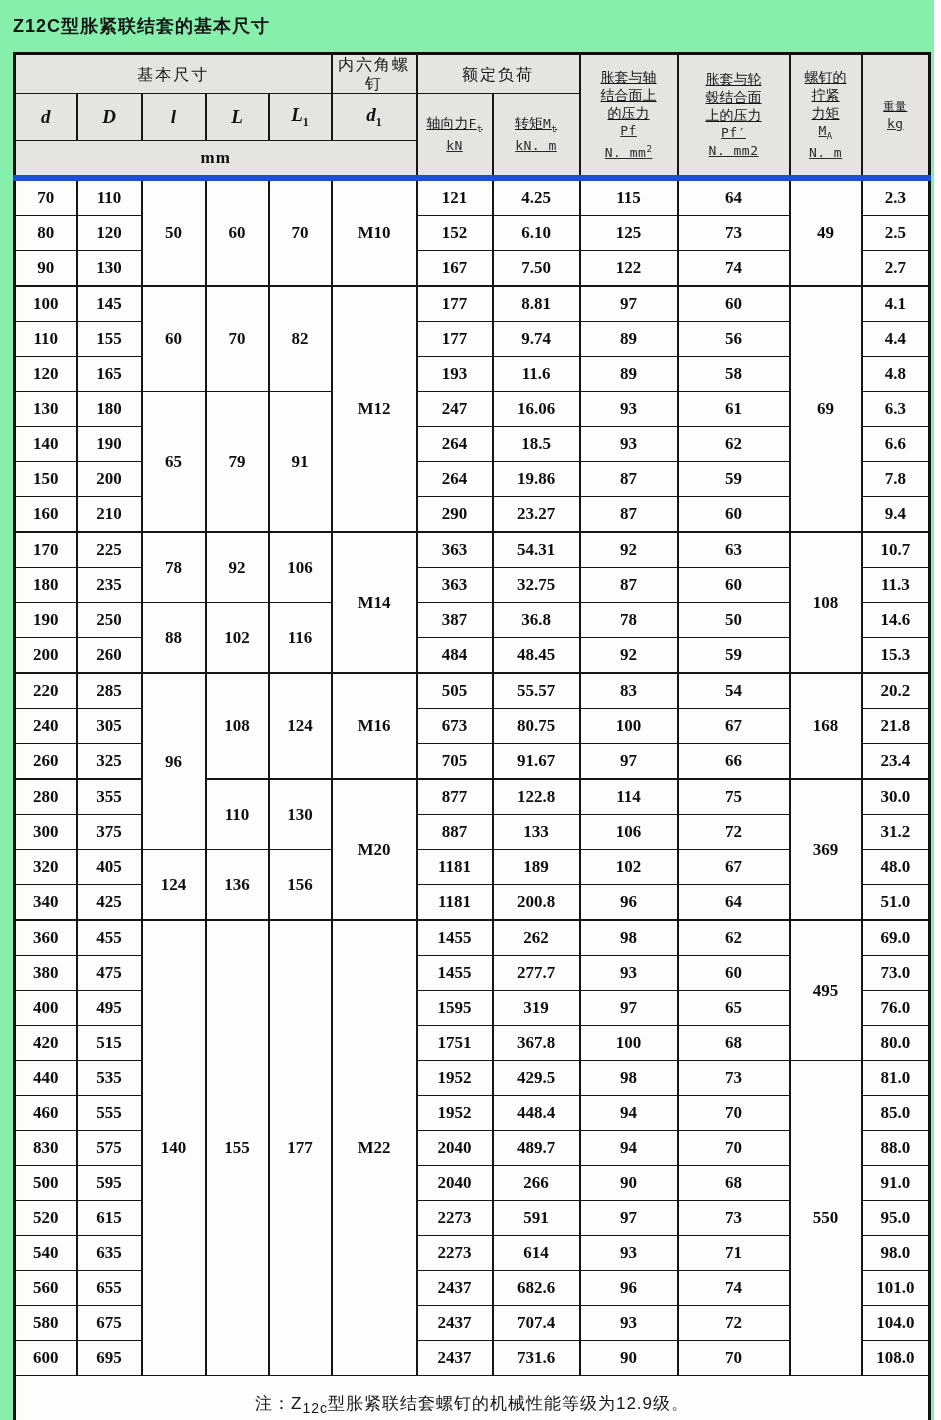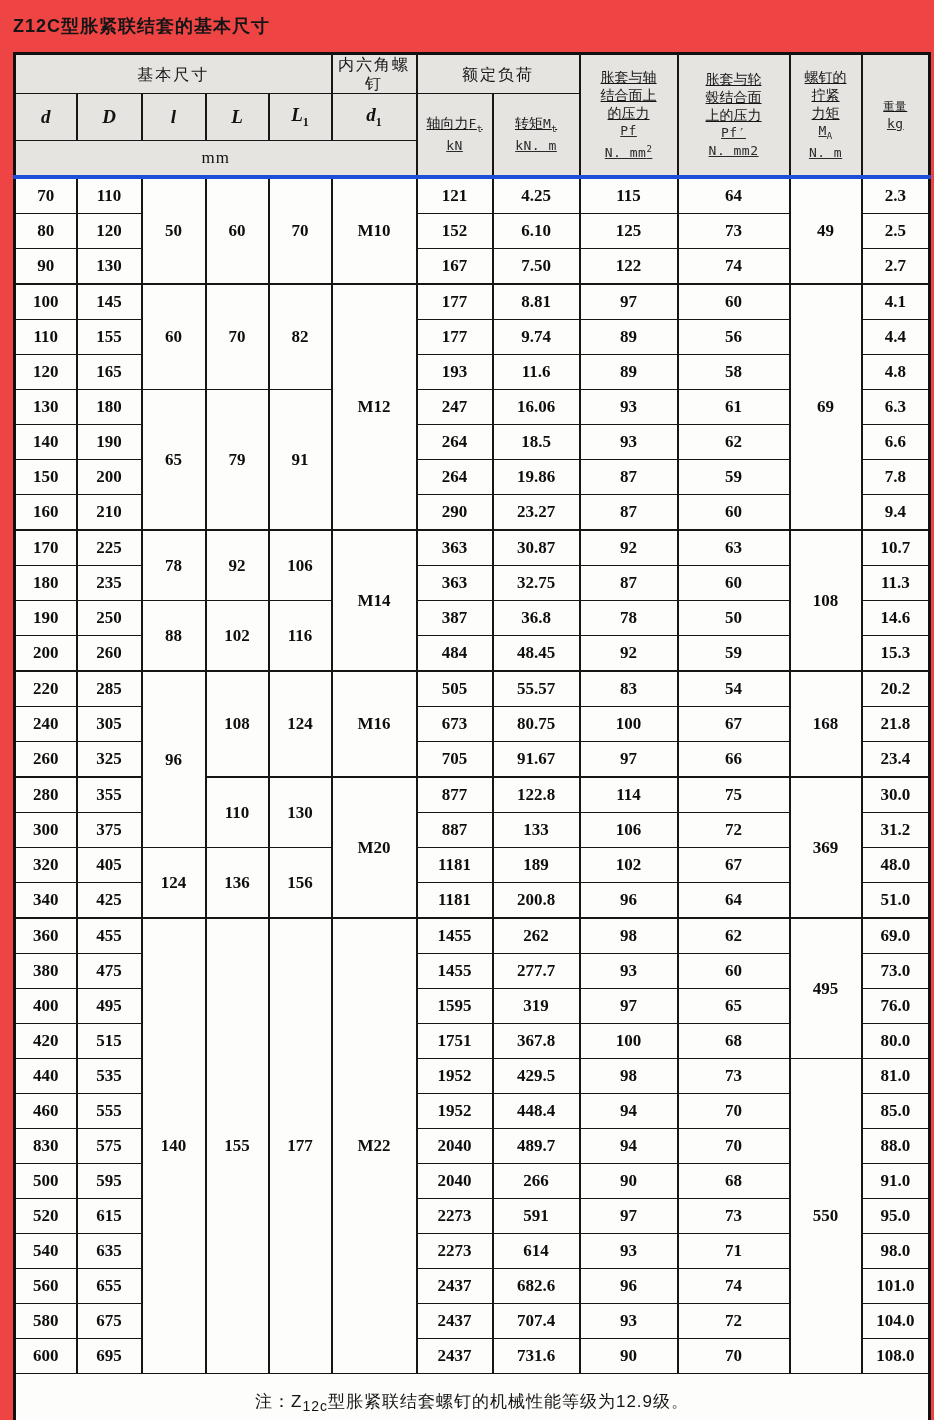--- a/index.html
+++ b/index.html
@@ -1,41 +1,41 @@
 <!DOCTYPE html>
 <html><head>
 <meta charset="utf-8">
 <style>
   html,body{margin:0;padding:0;background:#ffffff;}
   .page{
-    width:934px;height:1420px;background:#ef4444;box-sizing:border-box;
+    width:934px;height:1420px;background:#86efac;box-sizing:border-box;
     font-family:"Liberation Sans",sans-serif;color:#111;position:relative;padding-left:29px;
   }
   .title{
     position:absolute;left:13px;top:14px;font-size:18px;font-weight:bold;
     letter-spacing:1px;color:#151515;
   }
   table.main{
     position:absolute;left:13px;top:52px;width:915px;table-layout:fixed;
     border-collapse:collapse;background:#fdfdfc;
   }
   table.main td, table.main th{
     border-left:2px solid #161616;border-right:2px solid #161616;
     border-top:1px solid #161616;border-bottom:1px solid #161616;
     padding:0;text-align:center;vertical-align:middle;overflow:hidden;
   }
   table.main{border:3px solid #111;border-bottom:5px solid #000;}
   thead th{background:#e5e4e1;font-weight:normal;}
   thead tr.h1 th{height:38px;font-size:16px;letter-spacing:2px;}
   thead tr.h2 th{height:46px;}
   thead tr.h3 th{height:34px;}
-  thead{border-bottom:4px solid #1d4ed8;}
+  thead{border-bottom:6px solid #1d4ed8;}
   .dimvar{font-family:"Liberation Serif",serif;font-style:italic;font-weight:bold;font-size:19px;}
   .dimvar sub{font-size:12px;font-style:normal;}
-  .mmrow{font-family:"Liberation Serif",serif;font-weight:normal;font-size:17px;letter-spacing:1px;}
+  .mmrow{font-family:"Liberation Serif",serif;font-weight:bold;font-size:17px;letter-spacing:1px;}
   .u{
     font-family:"DejaVu Sans Mono",monospace;font-size:13px;color:#2a2a2a;
     font-weight:normal;letter-spacing:0.5px;
   }
   .u sub,.u sup{font-size:9px;}
   .hz{font-size:11px;letter-spacing:1px;line-height:19px;color:#161616;}
   .hz-sm{font-size:14px;letter-spacing:0;}
   .stack div{line-height:18px;text-decoration:underline;}
   tbody td{
     height:34px;font-family:"Liberation Serif",serif;font-weight:bold;
@@ -237,21 +237,21 @@
           <td>9.4</td>
         </tr>
         <tr class="block">
           <td>170</td>
           <td>225</td>
           <td rowspan="2">78</td>
           <td rowspan="2">92</td>
           <td rowspan="2">106</td>
           <td rowspan="4">M14</td>
           <td>363</td>
-          <td>30.87</td>
+          <td>54.31</td>
           <td>92</td>
           <td>63</td>
           <td rowspan="4">108</td>
           <td>10.7</td>
         </tr>
         <tr>
           <td>180</td>
           <td>235</td>
           <td>363</td>
           <td>32.75</td>

